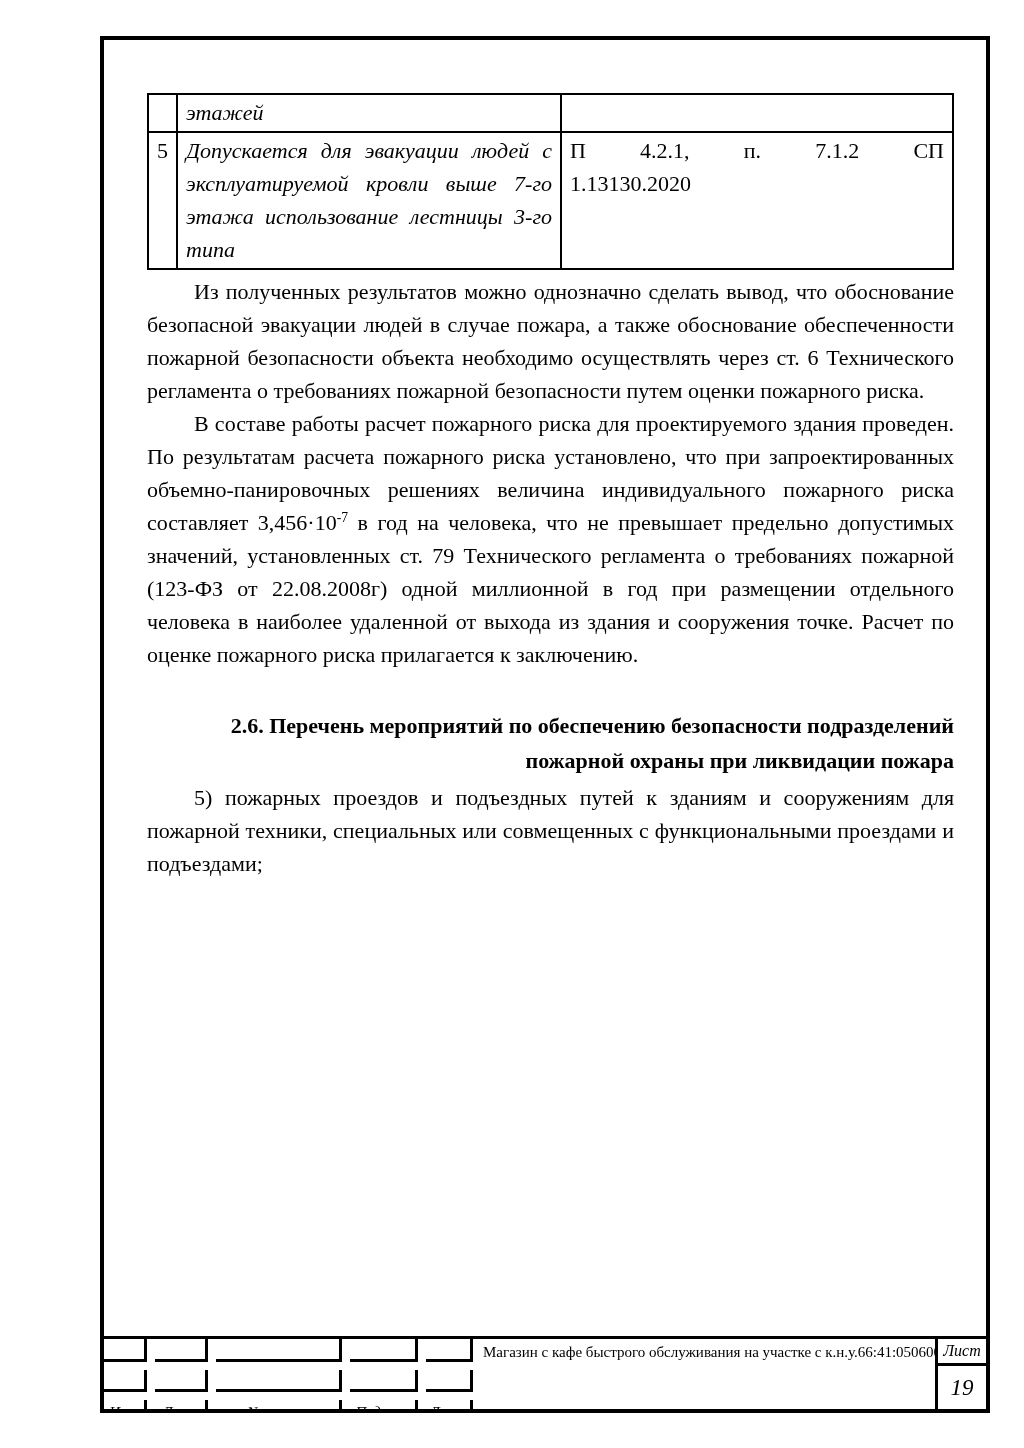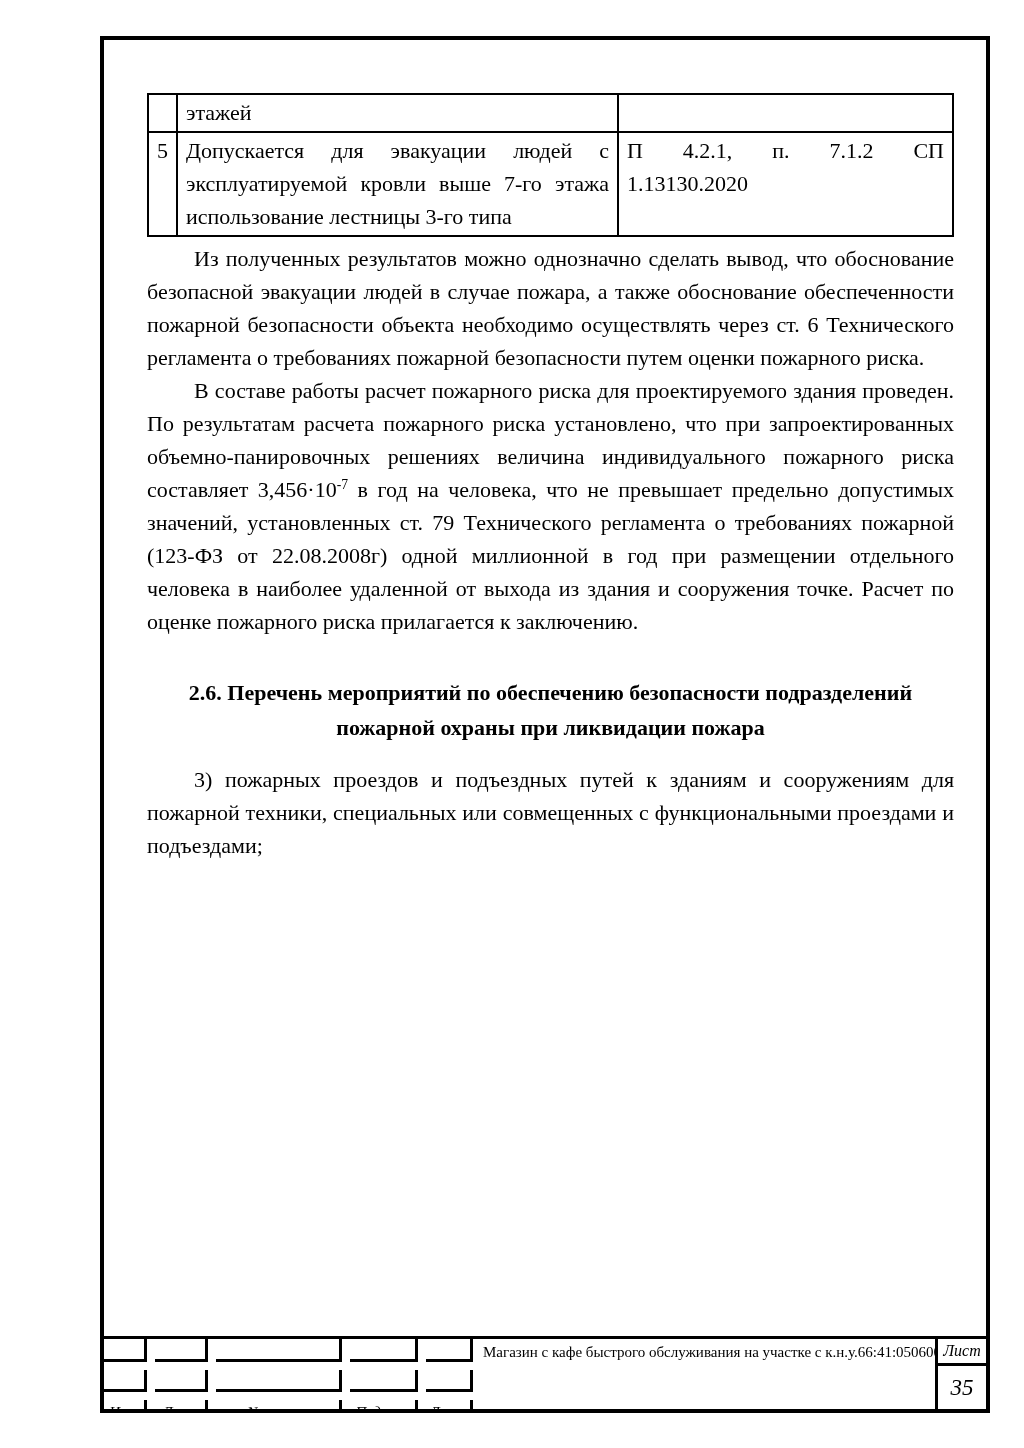--- a/index.html
+++ b/index.html
@@ -35,36 +35,36 @@
     width: 100%;
     table-layout: fixed;
     margin-bottom: 5px;
   }
   .doc-table td {
     border: 2px solid #000;
     vertical-align: top;
     padding: 1px 8px 2px 8px;
   }
   td.c-num  { width: 29px; text-align: center; padding: 1px 2px; }
-  td.c-text { width: 441px; text-align: justify; }
+  td.c-text { width: 384px; text-align: justify; font-style: italic; }
   td.c-basis{ }
   .justify-full { text-align: justify; text-align-last: justify; }
   
   .para {
     text-align: justify;
     text-indent: 47px;
   }
   .heading {
     font-size: 22px;
     line-height: 35px;
     font-weight: bold;
-    text-align: center;
+    text-align: right;
     text-indent: 0;
     margin-top: 37px;
-    margin-bottom: 18px;
+    margin-bottom: 3px;
   }
   .sup {
     font-size: 0.62em;
     vertical-align: super;
     line-height: 0;
   }
   
   .titleblock {
     position: absolute;
     left: 0; right: 0; bottom: 0;
@@ -146,21 +146,21 @@
       </table>
 
       <p class="para">Из полученных результатов можно однозначно сделать вывод, что обоснование безопасной эвакуации людей в случае пожара, а также обоснование обеспеченности пожарной безопасности объекта необходимо осуществлять через ст. 6 Технического регламента о требованиях пожарной безопасности путем оценки пожарного риска.</p>
 
 
       <p class="para"><span>В составе работы расчет пожарного риска для проектируемого здания проведен. По результатам расчета пожарного риска установлено, что при запроектированных объемно-панировочных решениях величина индивидуального пожарного риска составляет 3,456·10</span><span class="sup">-7</span><span> в год на человека, что не превышает предельно допустимых значений, установленных ст. 79 Технического регламента о требованиях пожарной (123-ФЗ от 22.08.2008г) одной миллионной в год при размещении отдельного человека в наиболее удаленной от выхода из здания и сооружения точке. Расчет по оценке пожарного риска прилагается к заключению.</span></p>
 
       <p class="para heading">2.6. Перечень мероприятий по обеспечению безопасности подразделений пожарной охраны при ликвидации пожара</p>
 
 
-      <p class="para">3) пожарных проездов и подъездных путей к зданиям и сооружениям для пожарной техники, специальных или совмещенных с функциональными проездами и подъездами;</p>
+      <p class="para">5) пожарных проездов и подъездных путей к зданиям и сооружениям для пожарной техники, специальных или совмещенных с функциональными проездами и подъездами;</p>
 
 
     </div>
 
     <div class="titleblock">
 
       <div class="stamp">
         <div class="rb"></div>
         <div class="rb"></div>
         <div class="rb"></div>
@@ -179,19 +179,19 @@
         <div class="lbl">Подпись</div>
         <div class="lbl">Дата</div>
       </div>
 
       <div class="tb-title">
         <span>Магазин с кафе быстрого обслуживания на участке с к.н.у.66:41:0506009:74 д.126/2</span>
       </div>
 
       <div class="tb-sheet">
         <div class="tb-sheet-label">Лист</div>
-        <div class="tb-sheet-num">35</div>
+        <div class="tb-sheet-num">19</div>
       </div>
 
     </div>
 
   </div>
 </div>
 
 </body></html>

